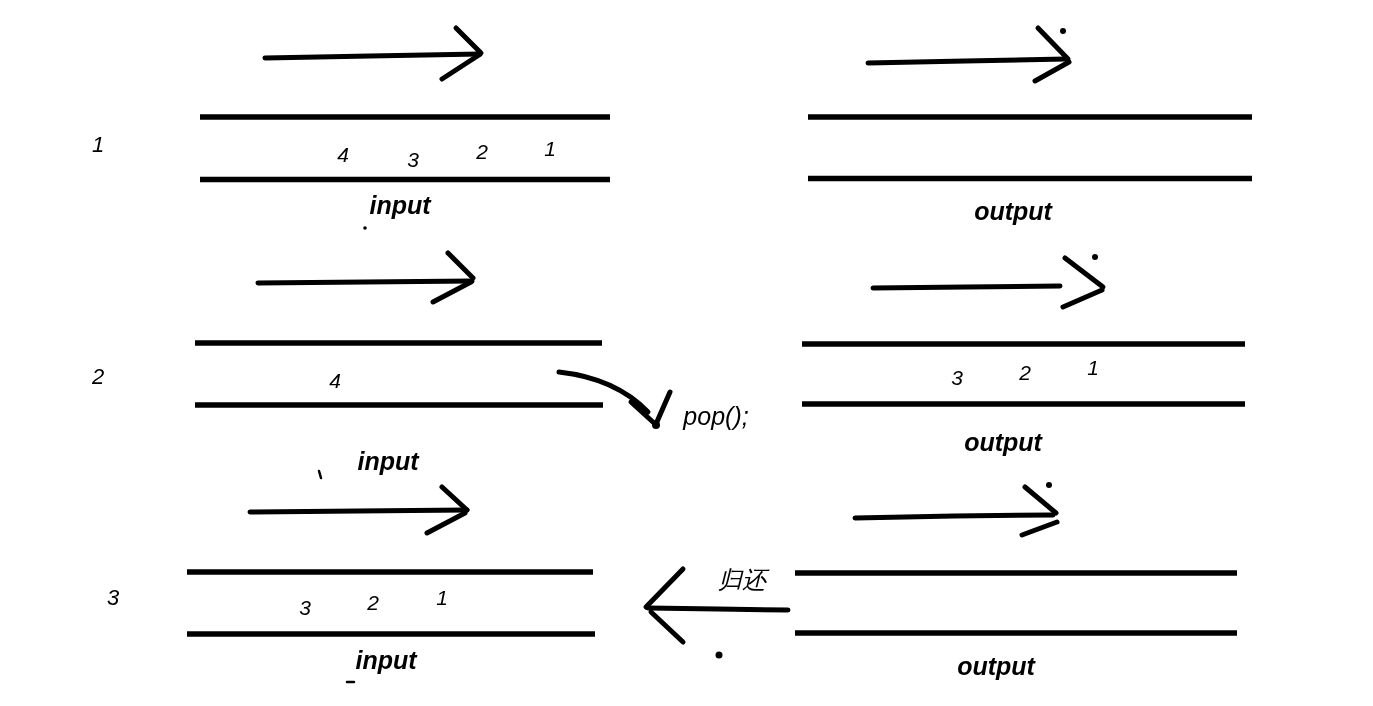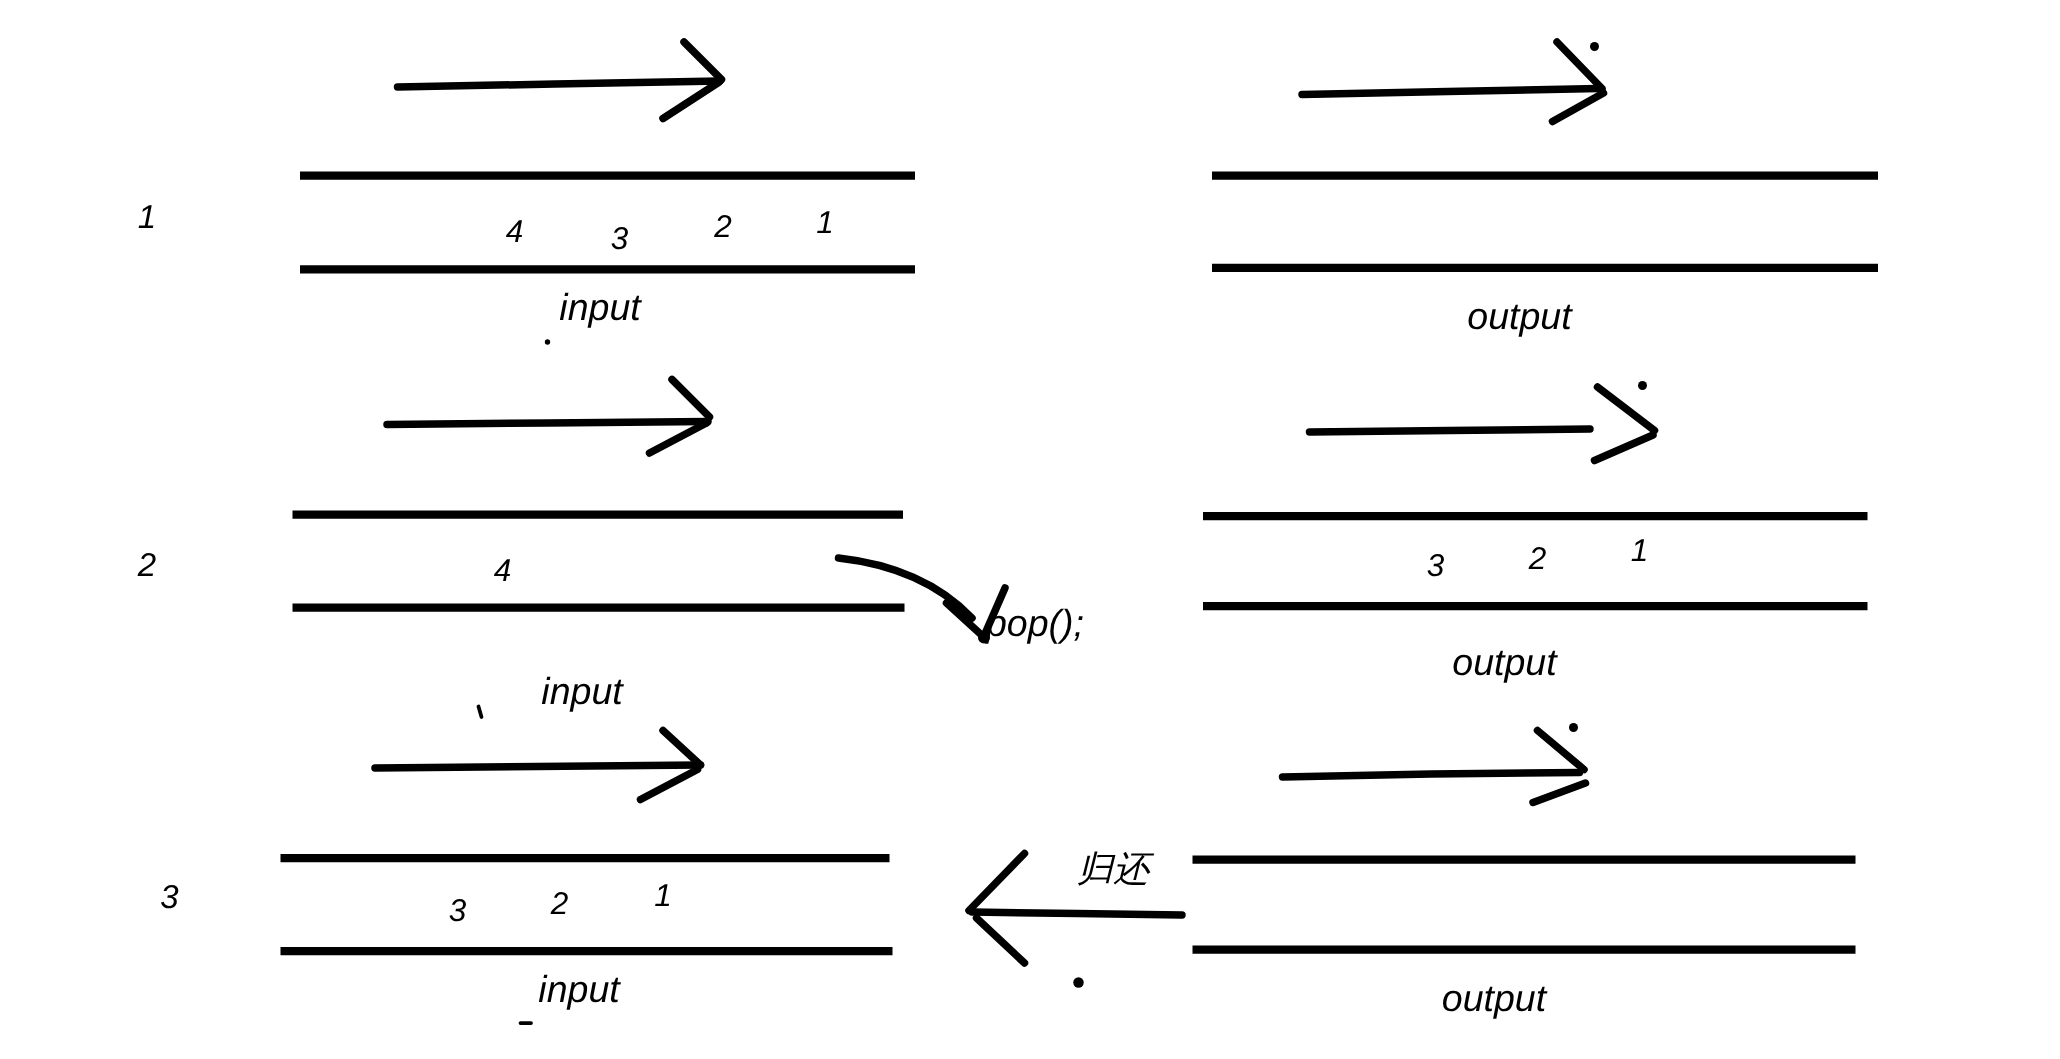--- a/index.html
+++ b/index.html
@@ -19,21 +19,21 @@
   .thin { stroke-width: 2.5; stroke-linecap: round; }
   .lbl {
     position: absolute;
     font-style: italic;
     color: #000000;
     line-height: 1;
     text-align: center;
     white-space: nowrap;
   }
   .num  { font-size: 21px; width: 30px; }
-  .cap  { font-size: 25px; width: 100px; }
+  .cap  { font-size: 25px; width: 100px; font-weight: bold; }
   .stepno { font-size: 22px; width: 30px; }
   .ann  { font-size: 25px; width: 100px; }
   .ann-cn { font-size: 24px; width: 80px; }
 </style>
 </head>
 <body>
 
 <div class="canvas">
 
   <svg class="strokes" width="1373" height="706" viewBox="0 0 1373 706">
@@ -123,21 +123,21 @@
   <span class="lbl stepno" style="left:83px; top:134px;">1</span>
   <span class="lbl num" style="left:328px; top:144px;">4</span>
   <span class="lbl num" style="left:398px; top:149px;">3</span>
   <span class="lbl num" style="left:467px; top:141px;">2</span>
   <span class="lbl num" style="left:535px; top:138px;">1</span>
   <span class="lbl cap" style="left:350px; top:193px;">input</span>
   <span class="lbl cap" style="left:963px; top:199px;">output</span>
 
   <span class="lbl stepno" style="left:83px; top:366px;">2</span>
   <span class="lbl num" style="left:320px; top:370px;">4</span>
-  <span class="lbl ann" style="left:640px; top:404px;">pop();</span>
+  <span class="lbl ann" style="left:666px; top:404px;">pop();</span>
   <span class="lbl num" style="left:942px;  top:367px;">3</span>
   <span class="lbl num" style="left:1010px; top:362px;">2</span>
   <span class="lbl num" style="left:1078px; top:357px;">1</span>
   <span class="lbl cap" style="left:338px; top:449px;">input</span>
   <span class="lbl cap" style="left:953px; top:430px;">output</span>
 
   <span class="lbl stepno" style="left:98px; top:587px;">3</span>
   <span class="lbl num" style="left:290px; top:597px;">3</span>
   <span class="lbl num" style="left:358px; top:592px;">2</span>
   <span class="lbl num" style="left:427px; top:587px;">1</span>

